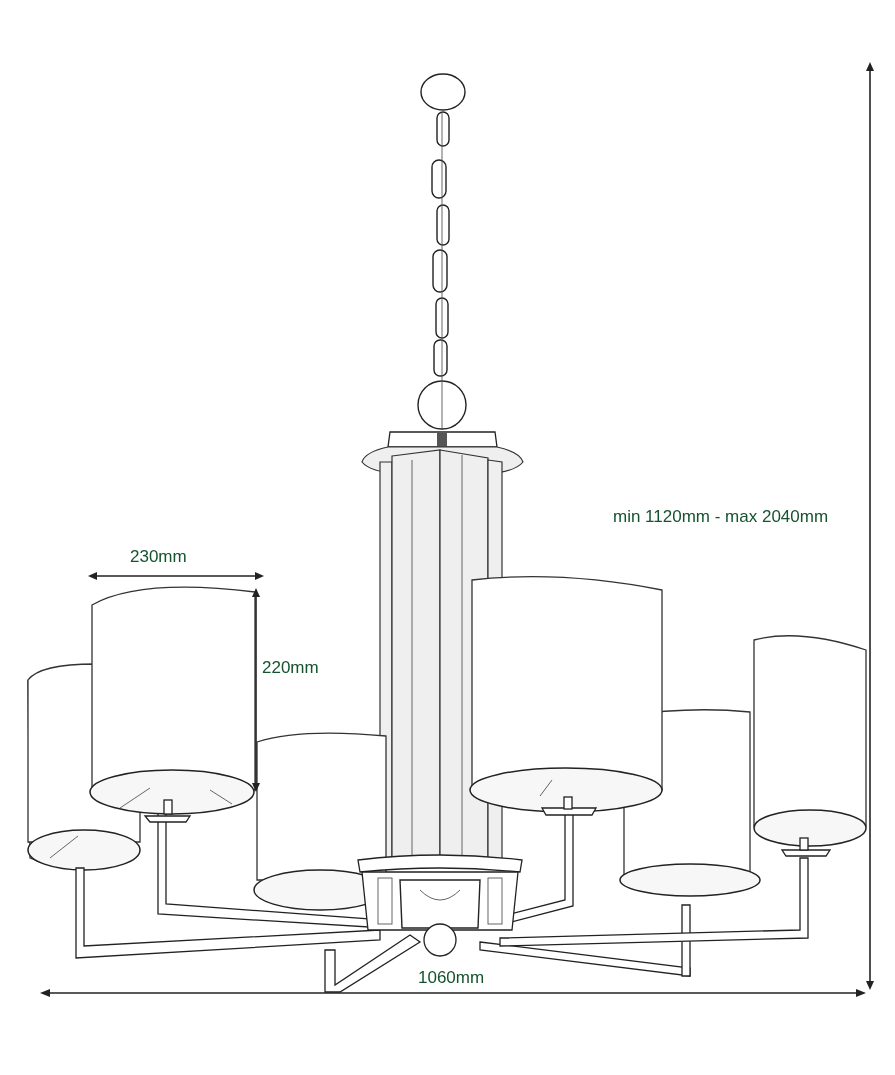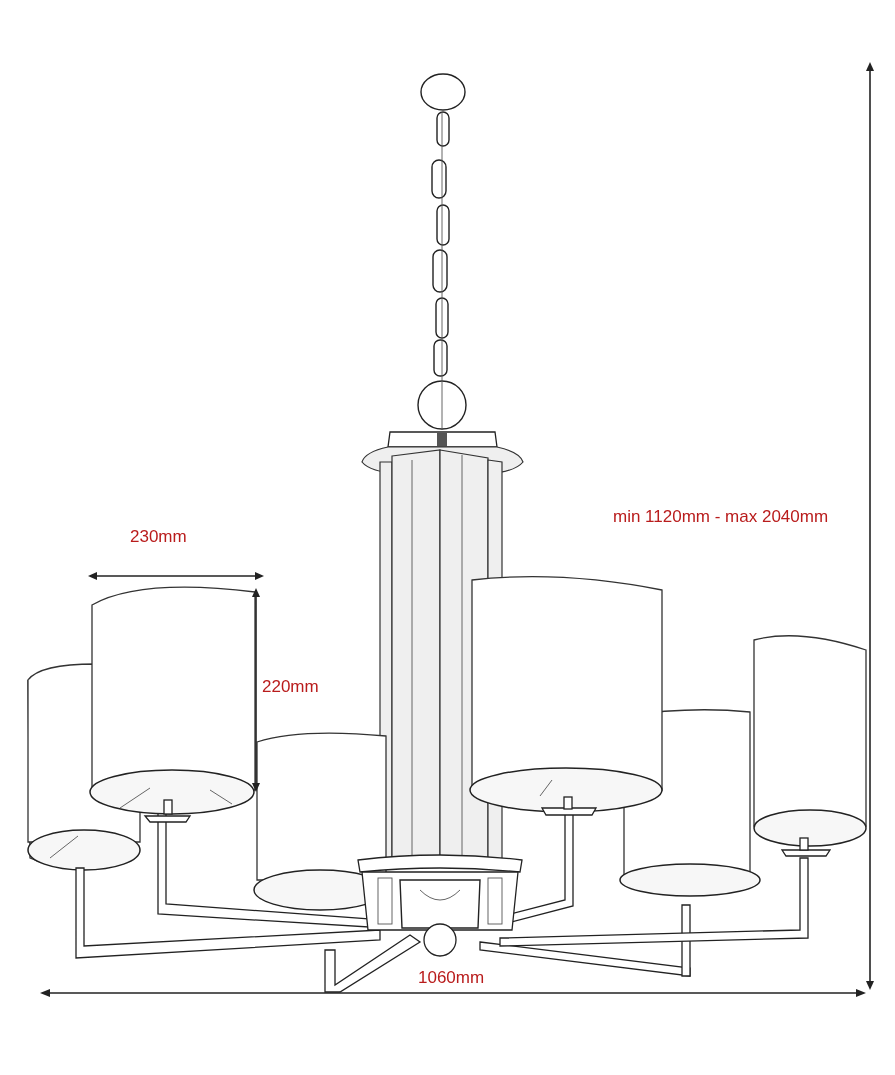--- a/index.html
+++ b/index.html
@@ -1,19 +1,19 @@
 <!DOCTYPE html>
 <html><head>
 <meta charset="utf-8">
 <style>
   html, body { margin: 0; padding: 0; background: #ffffff; }
   body { width: 895px; height: 1075px; position: relative; overflow: hidden;
          font-family: "Liberation Sans", sans-serif; }
   #canvas { position: absolute; left: 0; top: 0; width: 895px; height: 1075px; }
-  .label { position: absolute; font-size: 17px; color: #b91c1c; white-space: nowrap;
+  .label { position: absolute; font-size: 17px; color: #14532d; white-space: nowrap;
            font-family: "Liberation Sans", sans-serif; line-height: 1; }
   svg .ln { stroke: #222; fill: none; stroke-width: 1.4; }
   svg .thin { stroke: #555; fill: none; stroke-width: 0.9; }
   svg .shade { stroke: #333; fill: #ffffff; stroke-width: 1.3; }
   svg .rim { stroke: #222; fill: #f7f7f7; stroke-width: 1.5; }
   svg .col { stroke: #333; fill: #efefef; stroke-width: 1.2; }
   svg .dim { stroke: #222; stroke-width: 1.6; fill: none; }
   svg .arrow { fill: #222; stroke: none; }
   svg .metal { stroke: #222; fill: #ffffff; stroke-width: 1.3; }
 </style>
@@ -135,15 +135,15 @@
   </g>
 
   <g>
     <line class="dim" x1="870" y1="66" x2="870" y2="986"></line>
     <polygon class="arrow" points="870,62 866,71 874,71"></polygon>
     <polygon class="arrow" points="870,990 866,981 874,981"></polygon>
   </g>
 </svg>
 
 <div class="label" style="left:613px; top:508px;">min 1120mm - max 2040mm</div>
-<div class="label" style="left:130px; top:528px;">230mm</div>
-<div class="label" style="left:262px; top:678px;">220mm</div>
+<div class="label" style="left:130px; top:548px;">230mm</div>
+<div class="label" style="left:262px; top:659px;">220mm</div>
 <div class="label" style="left:418px; top:969px;">1060mm</div>
 
 </body></html>

